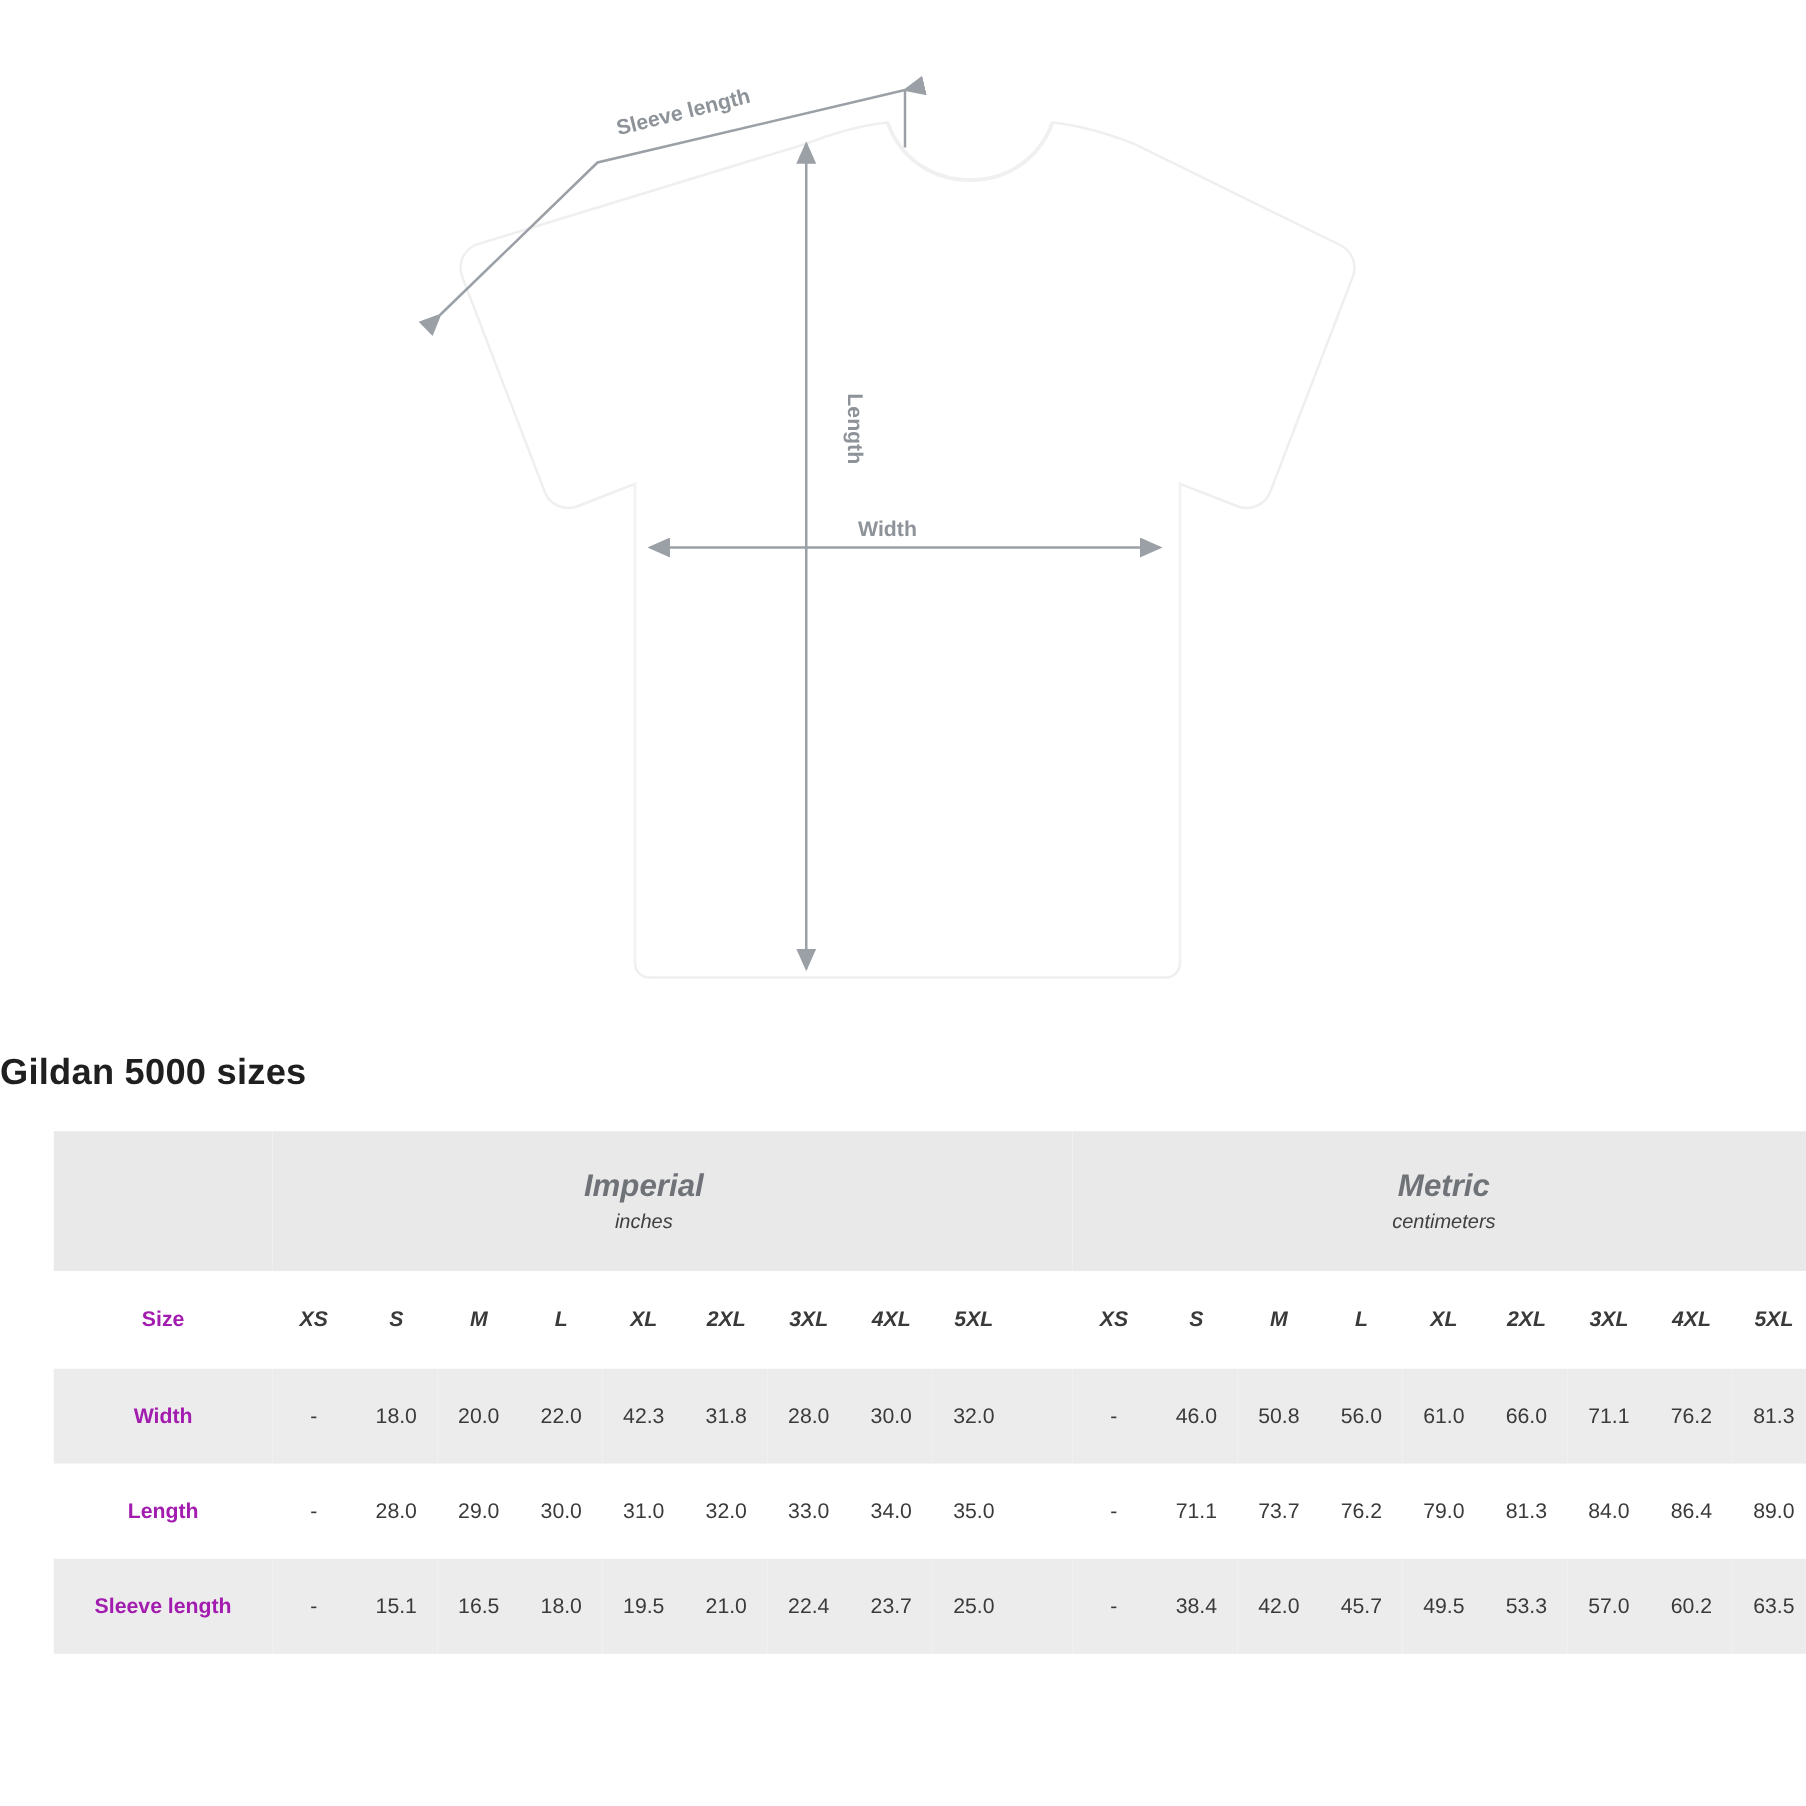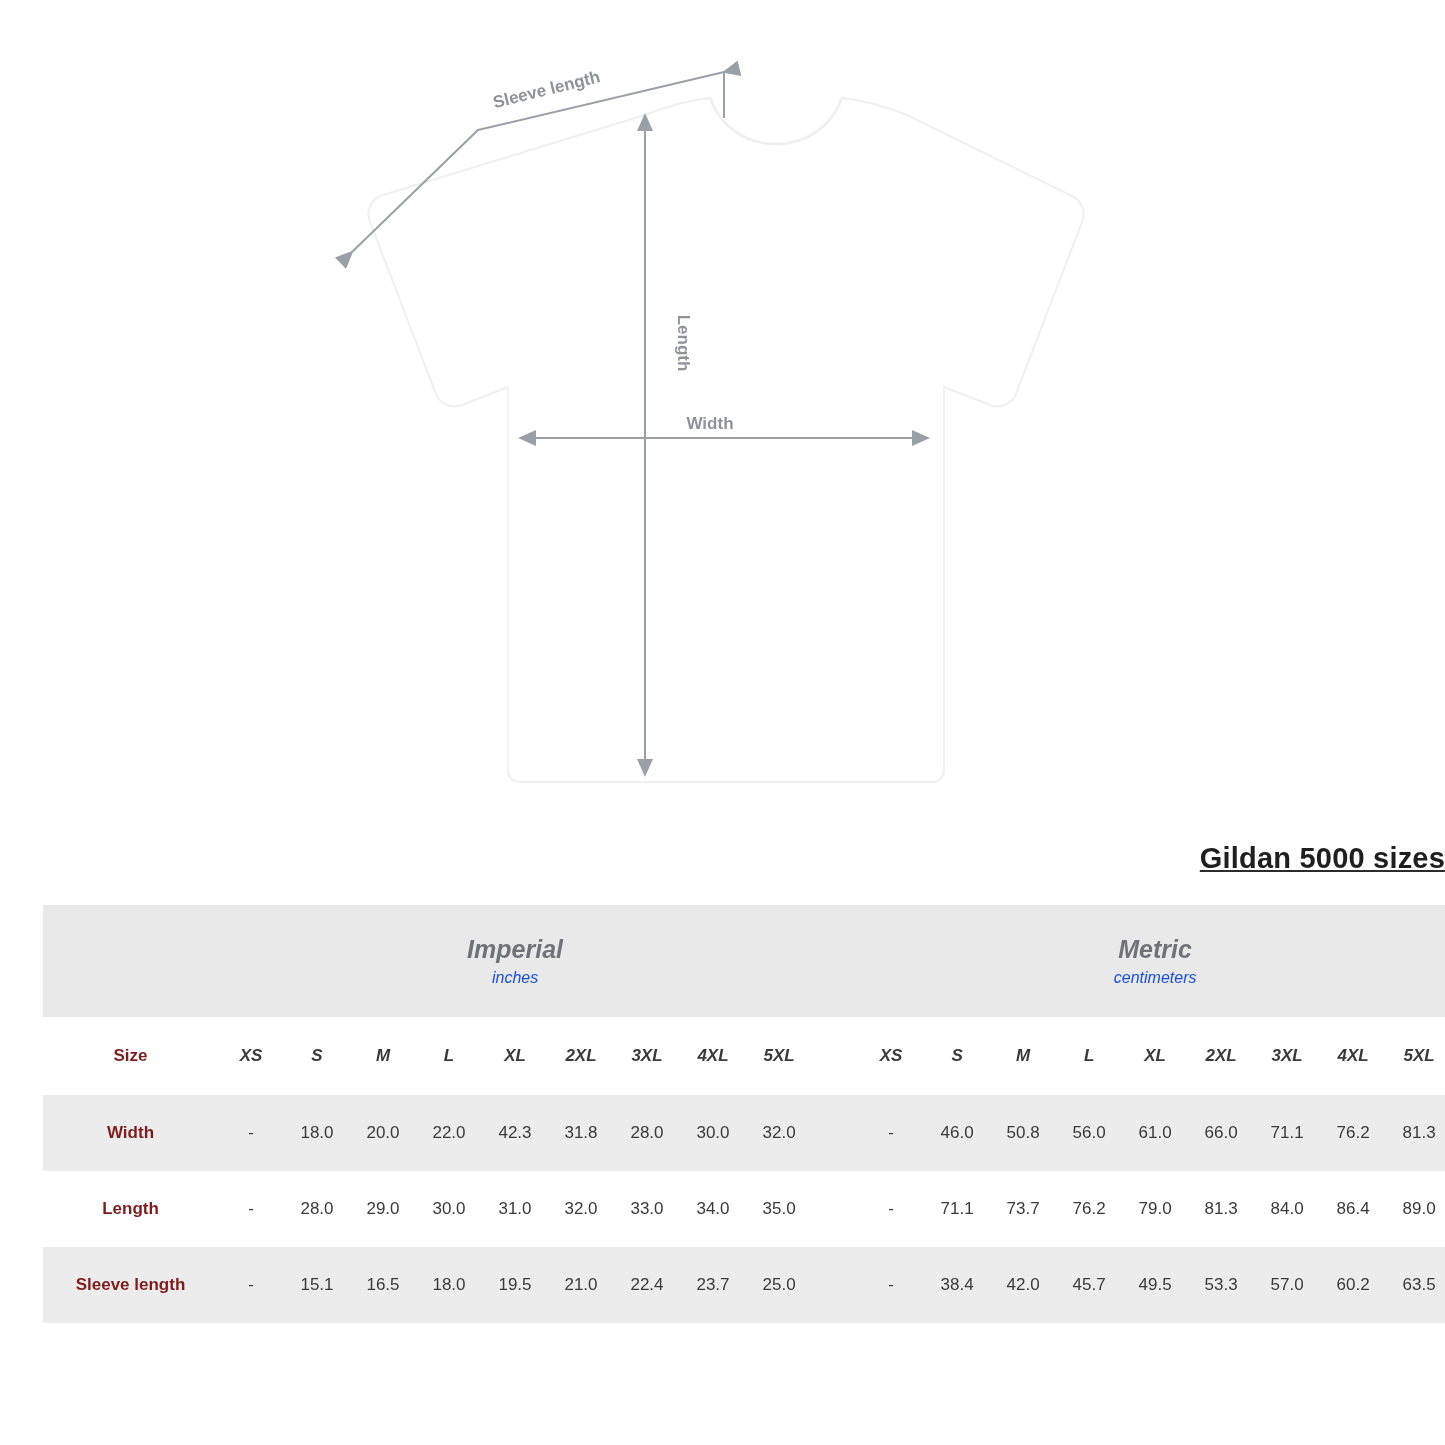--- a/index.html
+++ b/index.html
@@ -25,23 +25,22 @@
     position: relative;
     width: 1445px;
     height: 830px;
   }
   .illustration svg {
     display: block;
   }
 
   
   .title-block {
-    text-align: right;
+    text-align: left;
     margin-top: 12px;
-    text-decoration: underline;
   }
   .chart-title {
     font-size: 29px;
     font-weight: bold;
     color: #1f1f1f;
     letter-spacing: 0.2px;
   }
   .chart-note {
     font-size: 17.5px;
     font-style: italic;
@@ -71,27 +70,27 @@
   .unit-name {
     font-size: 25px;
     font-weight: bold;
     font-style: italic;
     color: #6f7378;
     line-height: 1.15;
   }
   .unit-sub {
     font-size: 16px;
     font-style: italic;
-    color: #1d4ed8;
+    color: #404040;
     margin-top: 6px;
   }
   .row-label {
     font-size: 17px;
     font-weight: bold;
-    color: #7f1d1d;
+    color: #a21caf;
   }
   .col-head {
     font-size: 17px;
     font-weight: bold;
     color: #3a3a3a;
     font-style: italic;
   }
   .cell {
     font-size: 17px;
     color: #3a3a3a;

